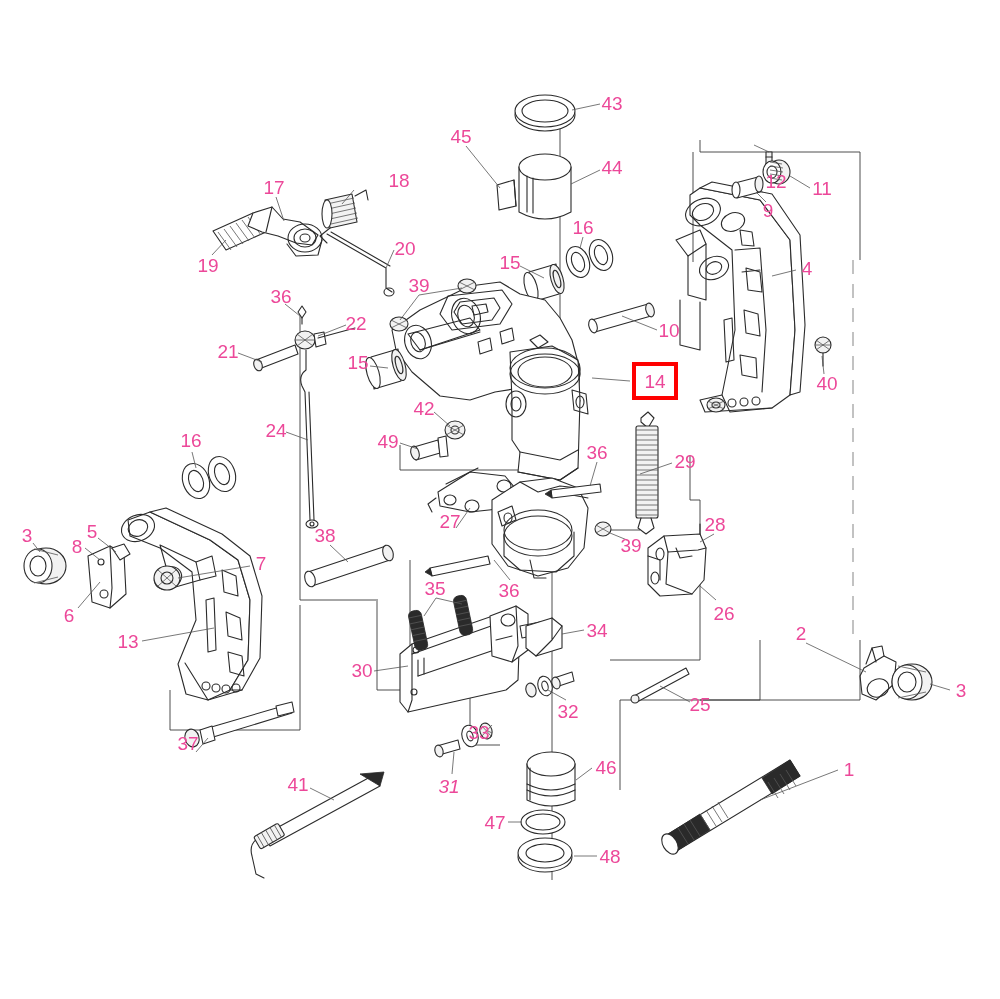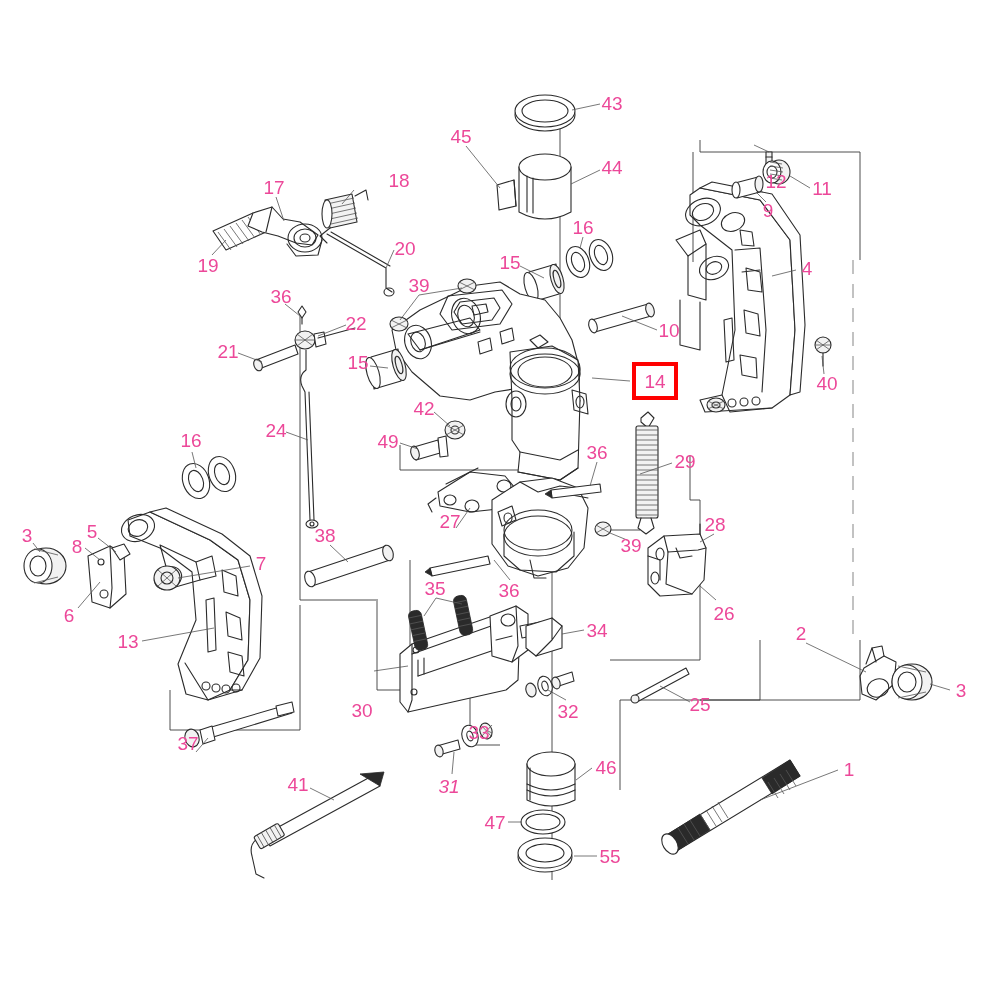--- a/index.html
+++ b/index.html
@@ -616,26 +616,26 @@
       <div class="lbl" style="left: 261px; top: 563px;">7</div>
       <div class="lbl" style="left: 69px; top: 615px;">6</div>
       <div class="lbl" style="left: 128px; top: 641px;">13</div>
       <div class="lbl" style="left: 325px; top: 535px;">38</div>
       <div class="lbl" style="left: 435px; top: 588px;">35</div>
       <div class="lbl" style="left: 509px; top: 590px;">36</div>
       <div class="lbl" style="left: 724px; top: 605px; margin-top: 8px;">26</div>
       <div class="lbl" style="left: 597px; top: 630px;">34</div>
       <div class="lbl" style="left: 801px; top: 633px;">2</div>
       <div class="lbl" style="left: 961px; top: 690px;">3</div>
-      <div class="lbl" style="left: 362px; top: 670px; margin-top: 40px;">30</div>
+      <div class="lbl" style="left: 362px; top: 670px;">30</div>
       <div class="lbl" style="left: 568px; top: 711px;">32</div>
       <div class="lbl" style="left: 700px; top: 704px;">25</div>
       <div class="lbl" style="left: 479px; top: 732px;">33</div>
       <div class="lbl" style="left: 449px; top: 786px; font-style: italic;">31</div>
       <div class="lbl" style="left: 849px; top: 769px;">1</div>
       <div class="lbl" style="left: 606px; top: 767px;">46</div>
       <div class="lbl" style="left: 188px; top: 743px;">37</div>
       <div class="lbl" style="left: 298px; top: 784px;">41</div>
       <div class="lbl" style="left: 495px; top: 822px;">47</div>
-      <div class="lbl" style="left: 610px; top: 856px;">55</div>
+      <div class="lbl" style="left: 610px; top: 856px;">48</div>
     </div>
 
 </div>
 
 </body></html>

